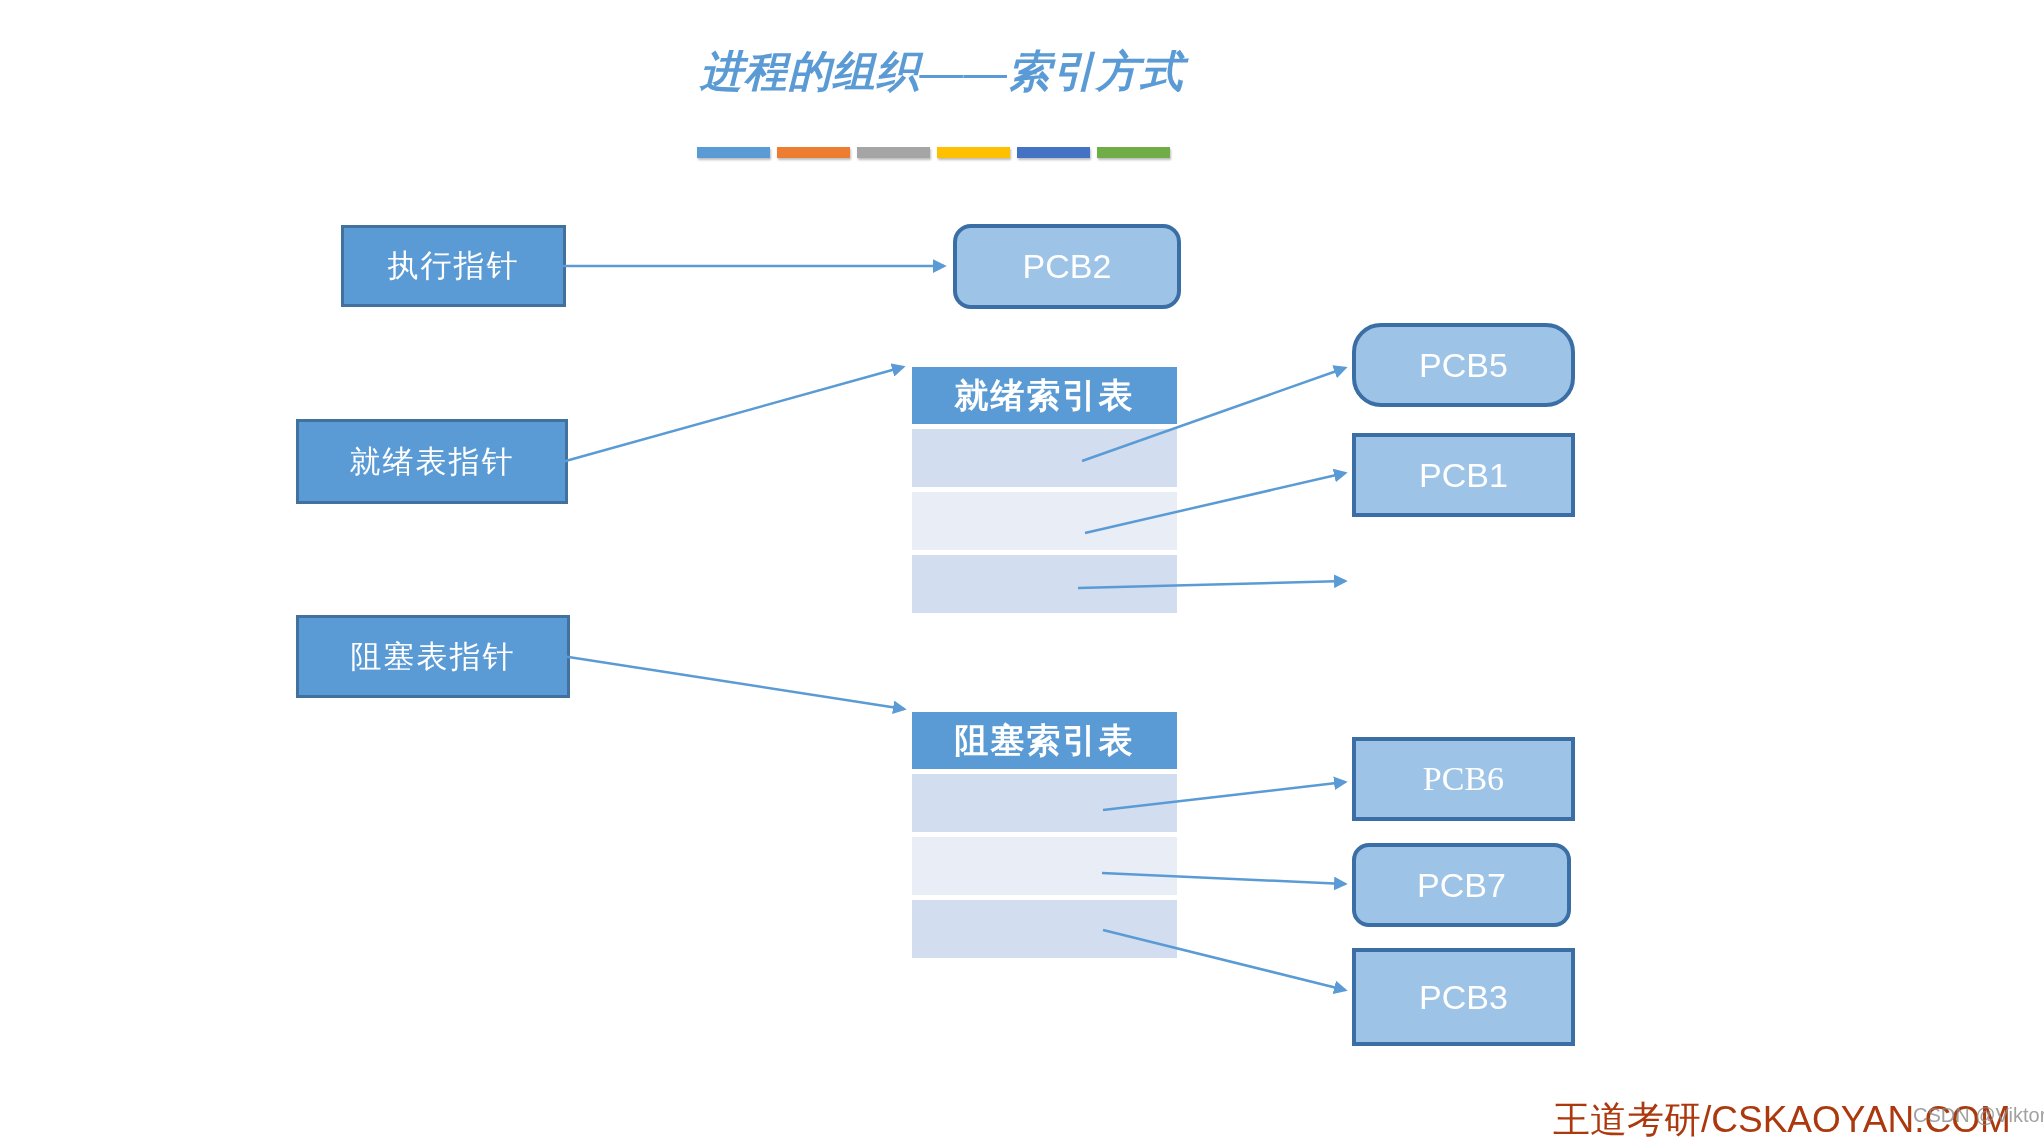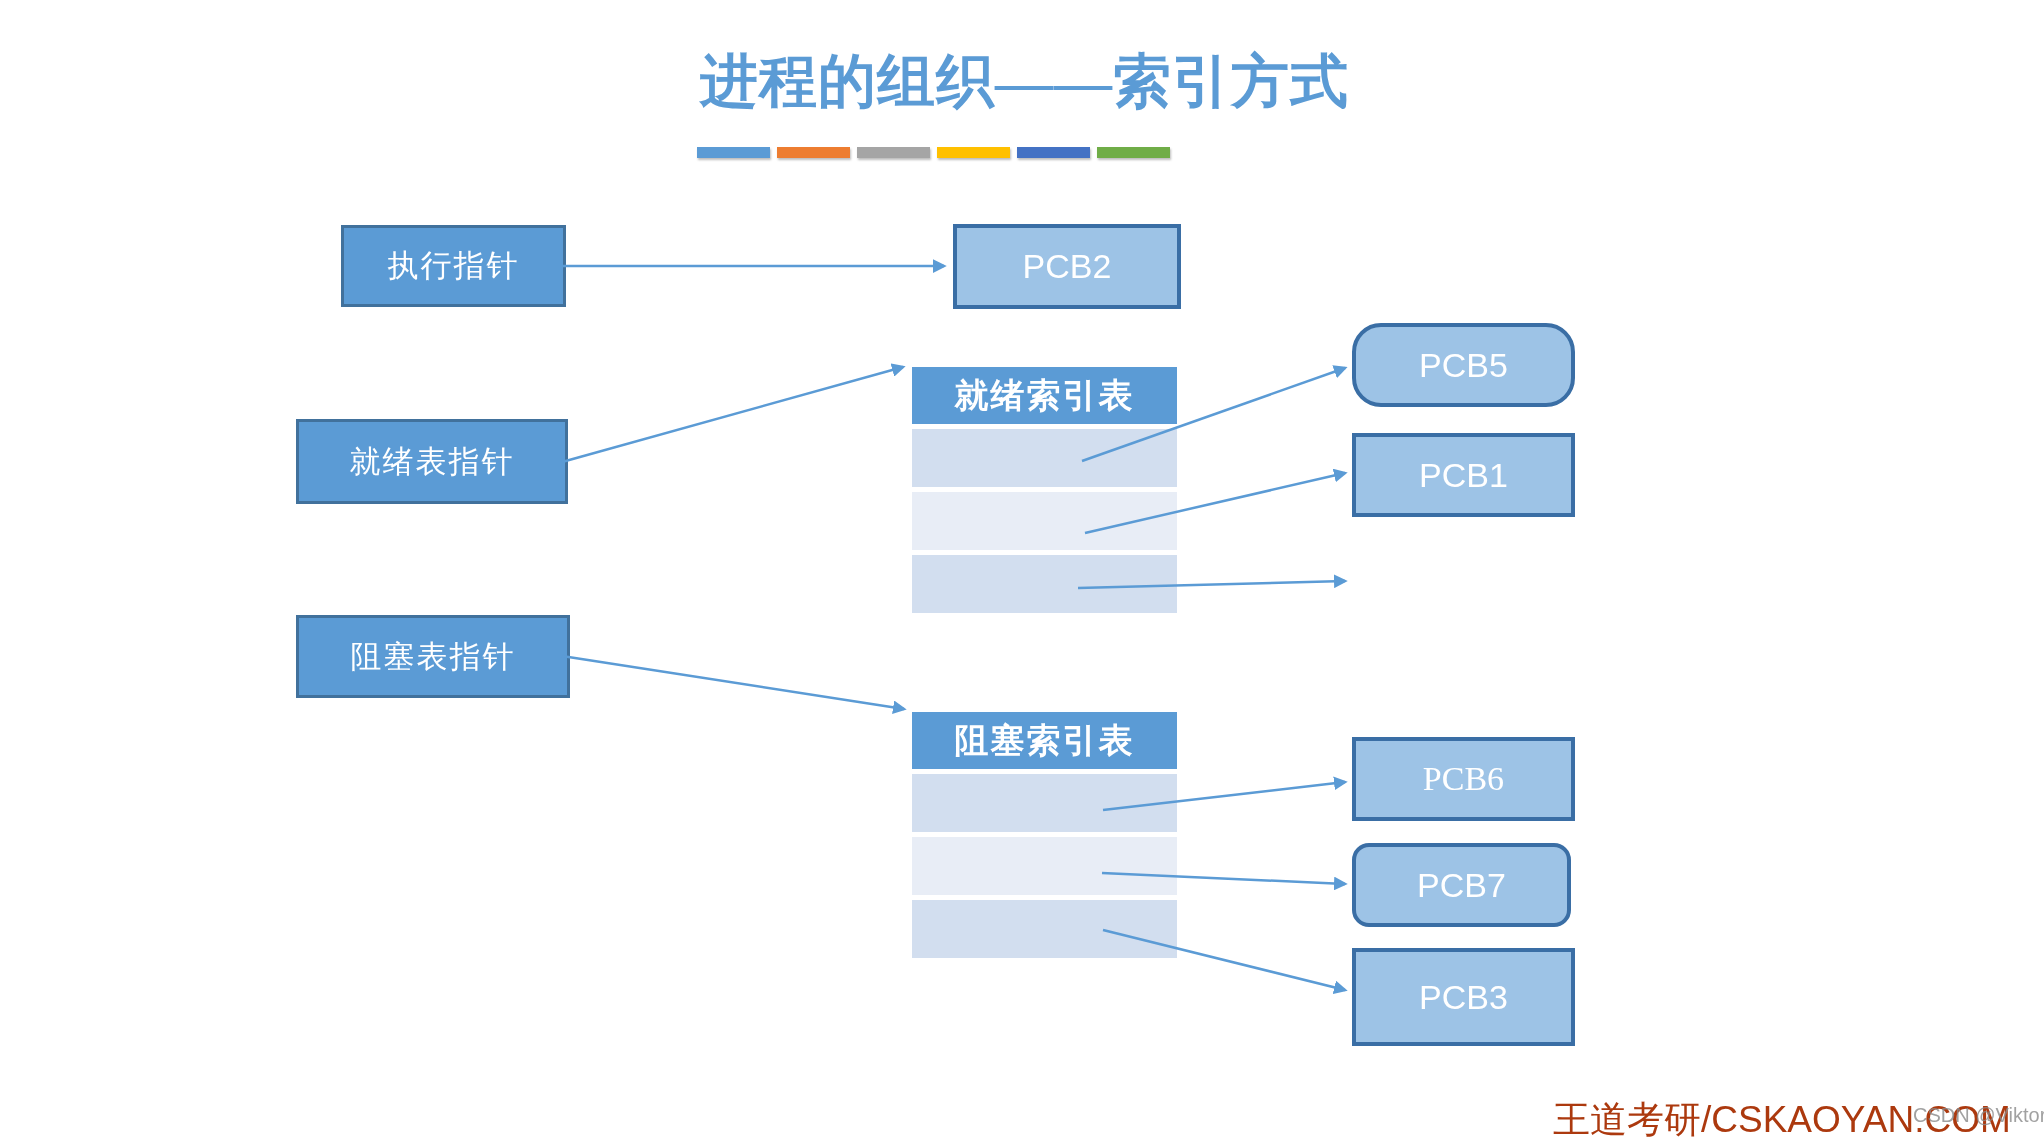--- a/index.html
+++ b/index.html
@@ -11,25 +11,26 @@
     overflow: hidden;
     font-family: "Liberation Sans", sans-serif;
   }
   .abs { position: absolute; }
 
   
   #page-title {
     left: 700px; top: 44px;
     font-family: "Liberation Serif", "DejaVu Serif", serif;
     font-weight: bold;
-    font-size: 58px;
+    font-size: 43px;
     line-height: 1.3;
     color: #5B9BD5;
     letter-spacing: 1px;
     white-space: nowrap;
+    font-style: italic;
   }
 
   
   #divider {
     left: 697px; top: 147px;
     display: flex;
     gap: 7px;
   }
   .divider-bar {
     width: 73px; height: 11px;
@@ -59,21 +60,21 @@
     background: #9DC3E6;
     border: 4px solid #3A6EA5;
     color: #ffffff;
     display: flex;
     align-items: center;
     justify-content: center;
     font-family: "Liberation Sans", sans-serif;
     font-size: 34px;
     box-sizing: border-box;
   }
-  #pcb-exec { left: 953px; top: 224px; width: 228px; height: 85px; }
+  #pcb-exec { left: 953px; top: 224px; width: 228px; height: 85px; border-radius: 18px; }
   #pcb-r0 { left: 1352px; top: 323px; width: 223px; height: 84px; border-radius: 29px; }
   #pcb-r1 { left: 1352px; top: 433px; width: 223px; height: 84px; }
   #pcb-r2 { left: 1352px; top: 538px; width: 223px; height: 85px; }
   #pcb-b0 { left: 1352px; top: 737px; width: 223px; height: 84px; font-family: Liberation Serif, serif; }
   #pcb-b1 { left: 1352px; top: 843px; width: 219px; height: 84px; border-radius: 17px; }
   #pcb-b2 { left: 1352px; top: 948px; width: 223px; height: 98px; }
 
   
   .index-table {
     left: 912px;

